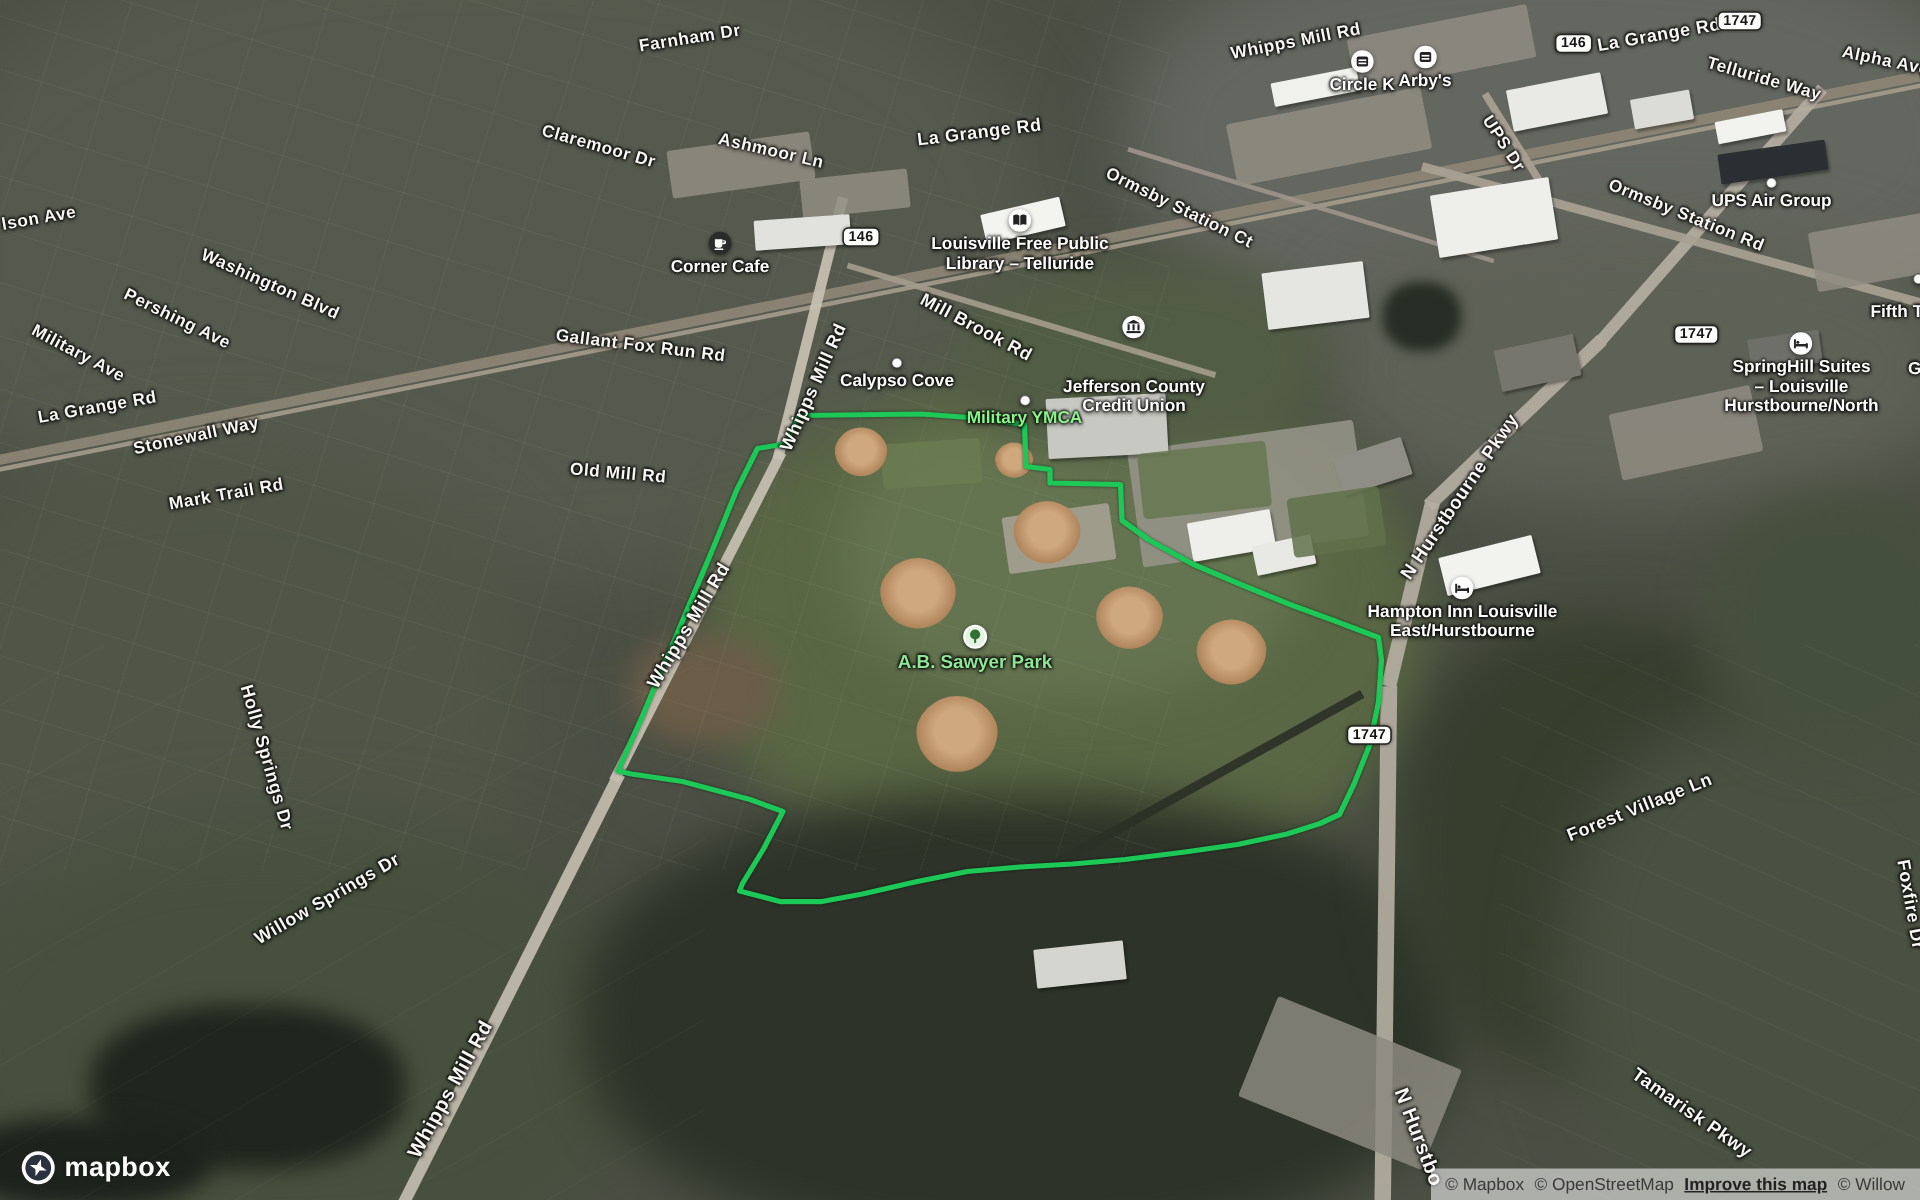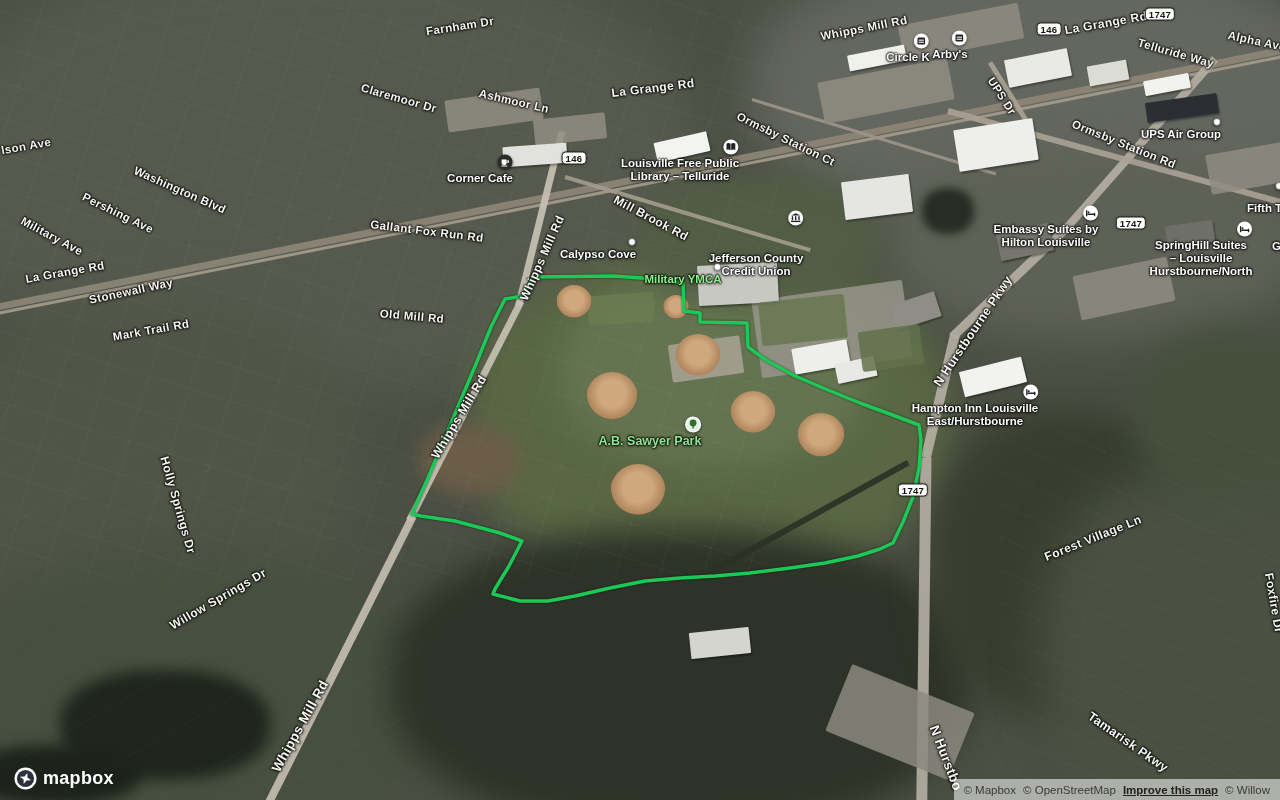--- a/index.html
+++ b/index.html
@@ -8,21 +8,21 @@
   #sat{position:absolute;inset:0;}
   #sat div{position:absolute;}
   #overlay{position:absolute;inset:0;z-index:40;pointer-events:none;}
   #labels{position:absolute;inset:0;z-index:50;}
   .road-label{position:absolute;white-space:nowrap;color:#f7f6f2;font-weight:700;
     letter-spacing:.4px;
     text-shadow:0 0 2px rgba(0,0,0,.95),0 0 2px rgba(0,0,0,.9),0 1px 3px rgba(0,0,0,.8),0 -1px 2px rgba(0,0,0,.6);}
   .shield{position:absolute;transform:translate(-50%,-50%);background:#fdfdfb;color:#151515;
     border:1.5px solid #222;border-radius:4px;font-size:9.5px;font-weight:700;
     padding:0 3px;line-height:11px;letter-spacing:.3px;box-shadow:0 0 2px rgba(0,0,0,.5);}
-  .poi{position:absolute;display:flex;flex-direction:column;align-items:flex-end;}
+  .poi{position:absolute;display:flex;flex-direction:column;align-items:center;}
   .poi.anchor-w{align-items:flex-start;}
   .poi-icon{display:flex;align-items:center;justify-content:center;
     filter:drop-shadow(0 1px 1.5px rgba(0,0,0,.6));}
   .poi-text{margin-top:2px;font-size:11.5px;font-weight:700;line-height:13px;text-align:center;
     white-space:nowrap;
     text-shadow:0 0 2px rgba(0,0,0,.95),0 0 2px rgba(0,0,0,.9),0 1px 3px rgba(0,0,0,.85),0 -1px 2px rgba(0,0,0,.6);}
   #logo{position:absolute;left:14px;bottom:10px;z-index:60;display:flex;align-items:center;gap:6px;}
   #logo .word{color:#fff;font-size:18px;font-weight:700;letter-spacing:.3px;
     text-shadow:0 0 3px rgba(0,0,0,.35);}
   #attribution{position:absolute;right:0;bottom:0;height:21px;z-index:60;display:flex;
@@ -251,35 +251,20 @@
       <div class="poi" style="left: 1181px; top: 118px; transform: translateX(-50%);">
         <span class="poi-icon">
           <svg width="8" height="8" viewBox="0 0 8 8">
             <circle cx="4" cy="4" r="3.4" fill="#fff" stroke="rgba(60,60,60,.55)" stroke-width="1"></circle>
           </svg>
         </span>
         <div class="poi-text" style="color: rgb(255, 255, 255);">
           <div>UPS Air Group</div>
         </div>
       </div>
-      <div class="poi" style="left: 1046px; top: 205px; transform: translateX(-50%);">
-        <span class="poi-icon">
-          <svg width="16" height="16" viewBox="0 0 16 16">
-            <circle cx="8" cy="8" r="7.5" fill="#fff"></circle>
-            <rect x="3.4" y="5.2" width="1.3" height="6" fill="#222"></rect>
-            <rect x="11.3" y="7.8" width="1.3" height="3.4" fill="#222"></rect>
-            <circle cx="6" cy="7.2" r="1" fill="#222"></circle>
-            <path d="M4.7 8.4h6.8c.7 0 1.1.4 1.1 1v.6H4.7z" fill="#222"></path>
-          </svg>
-        </span>
-        <div class="poi-text" style="color: rgb(255, 255, 255);">
-          <div>Embassy Suites by</div>
-          <div>Hilton Louisville</div>
-        </div>
-      </div>
       <div class="poi" style="left: 1201px; top: 221px; transform: translateX(-50%);">
         <span class="poi-icon">
           <svg width="16" height="16" viewBox="0 0 16 16">
             <circle cx="8" cy="8" r="7.5" fill="#fff"></circle>
             <rect x="3.4" y="5.2" width="1.3" height="6" fill="#222"></rect>
             <rect x="11.3" y="7.8" width="1.3" height="3.4" fill="#222"></rect>
             <circle cx="6" cy="7.2" r="1" fill="#222"></circle>
             <path d="M4.7 8.4h6.8c.7 0 1.1.4 1.1 1v.6H4.7z" fill="#222"></path>
           </svg>
         </span>

